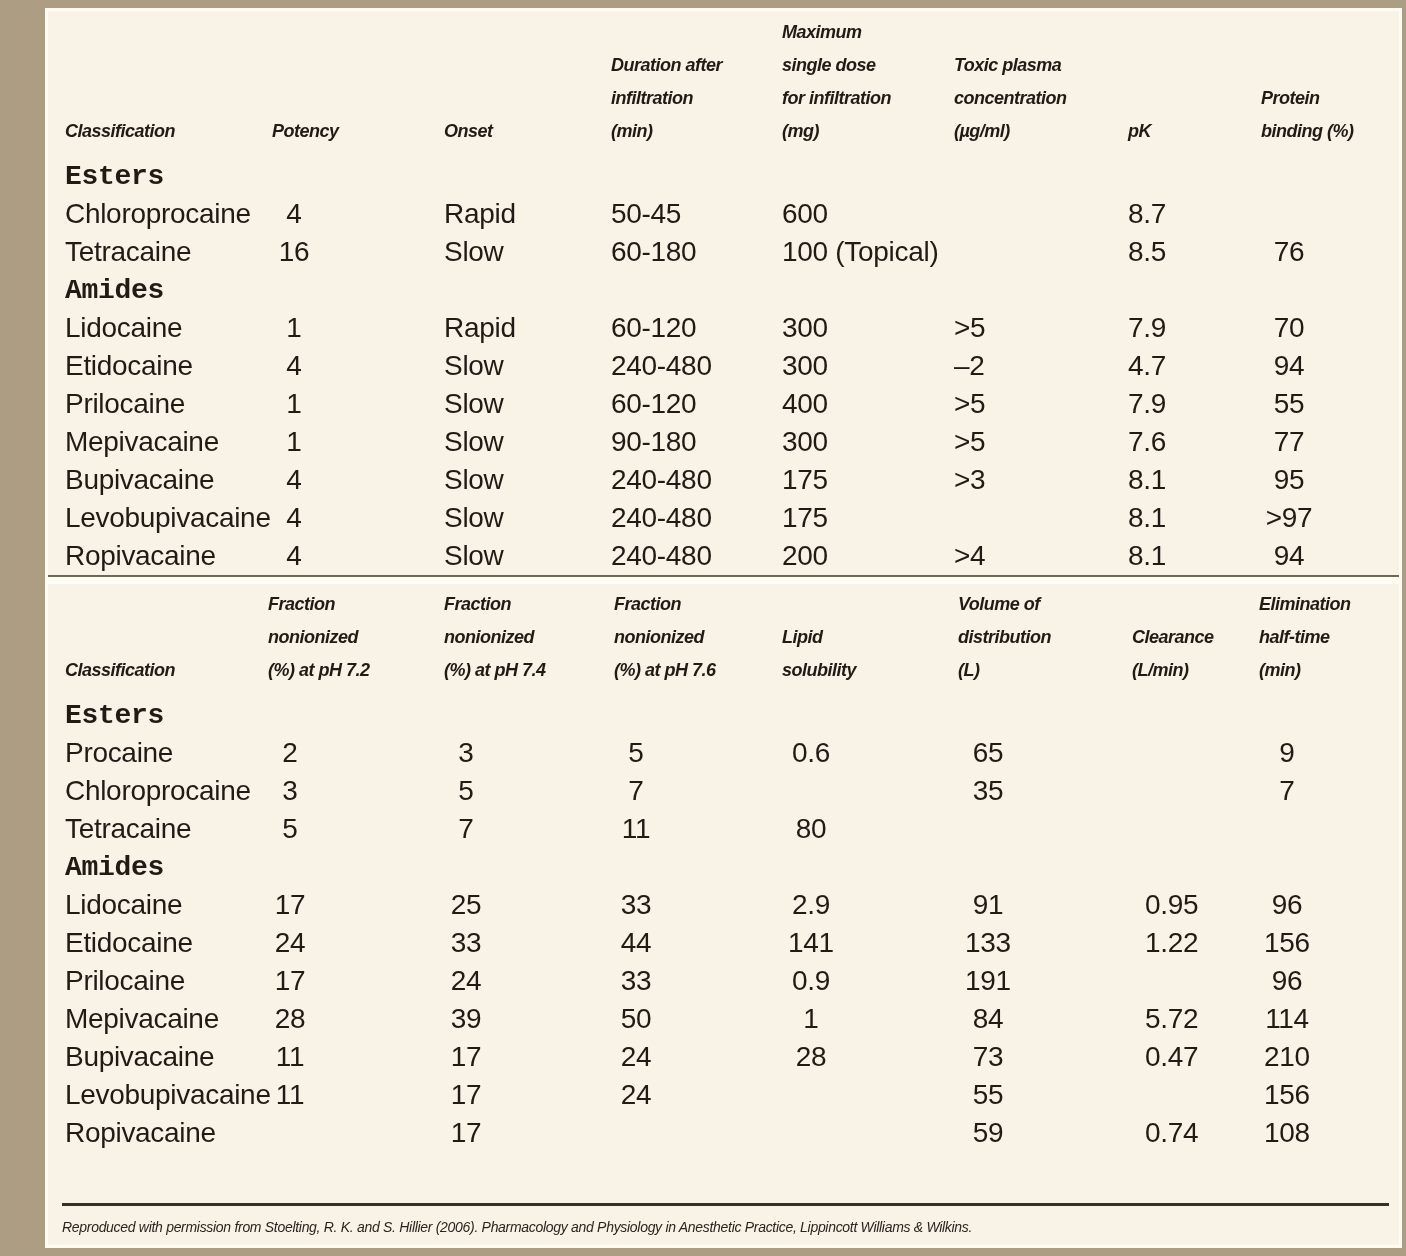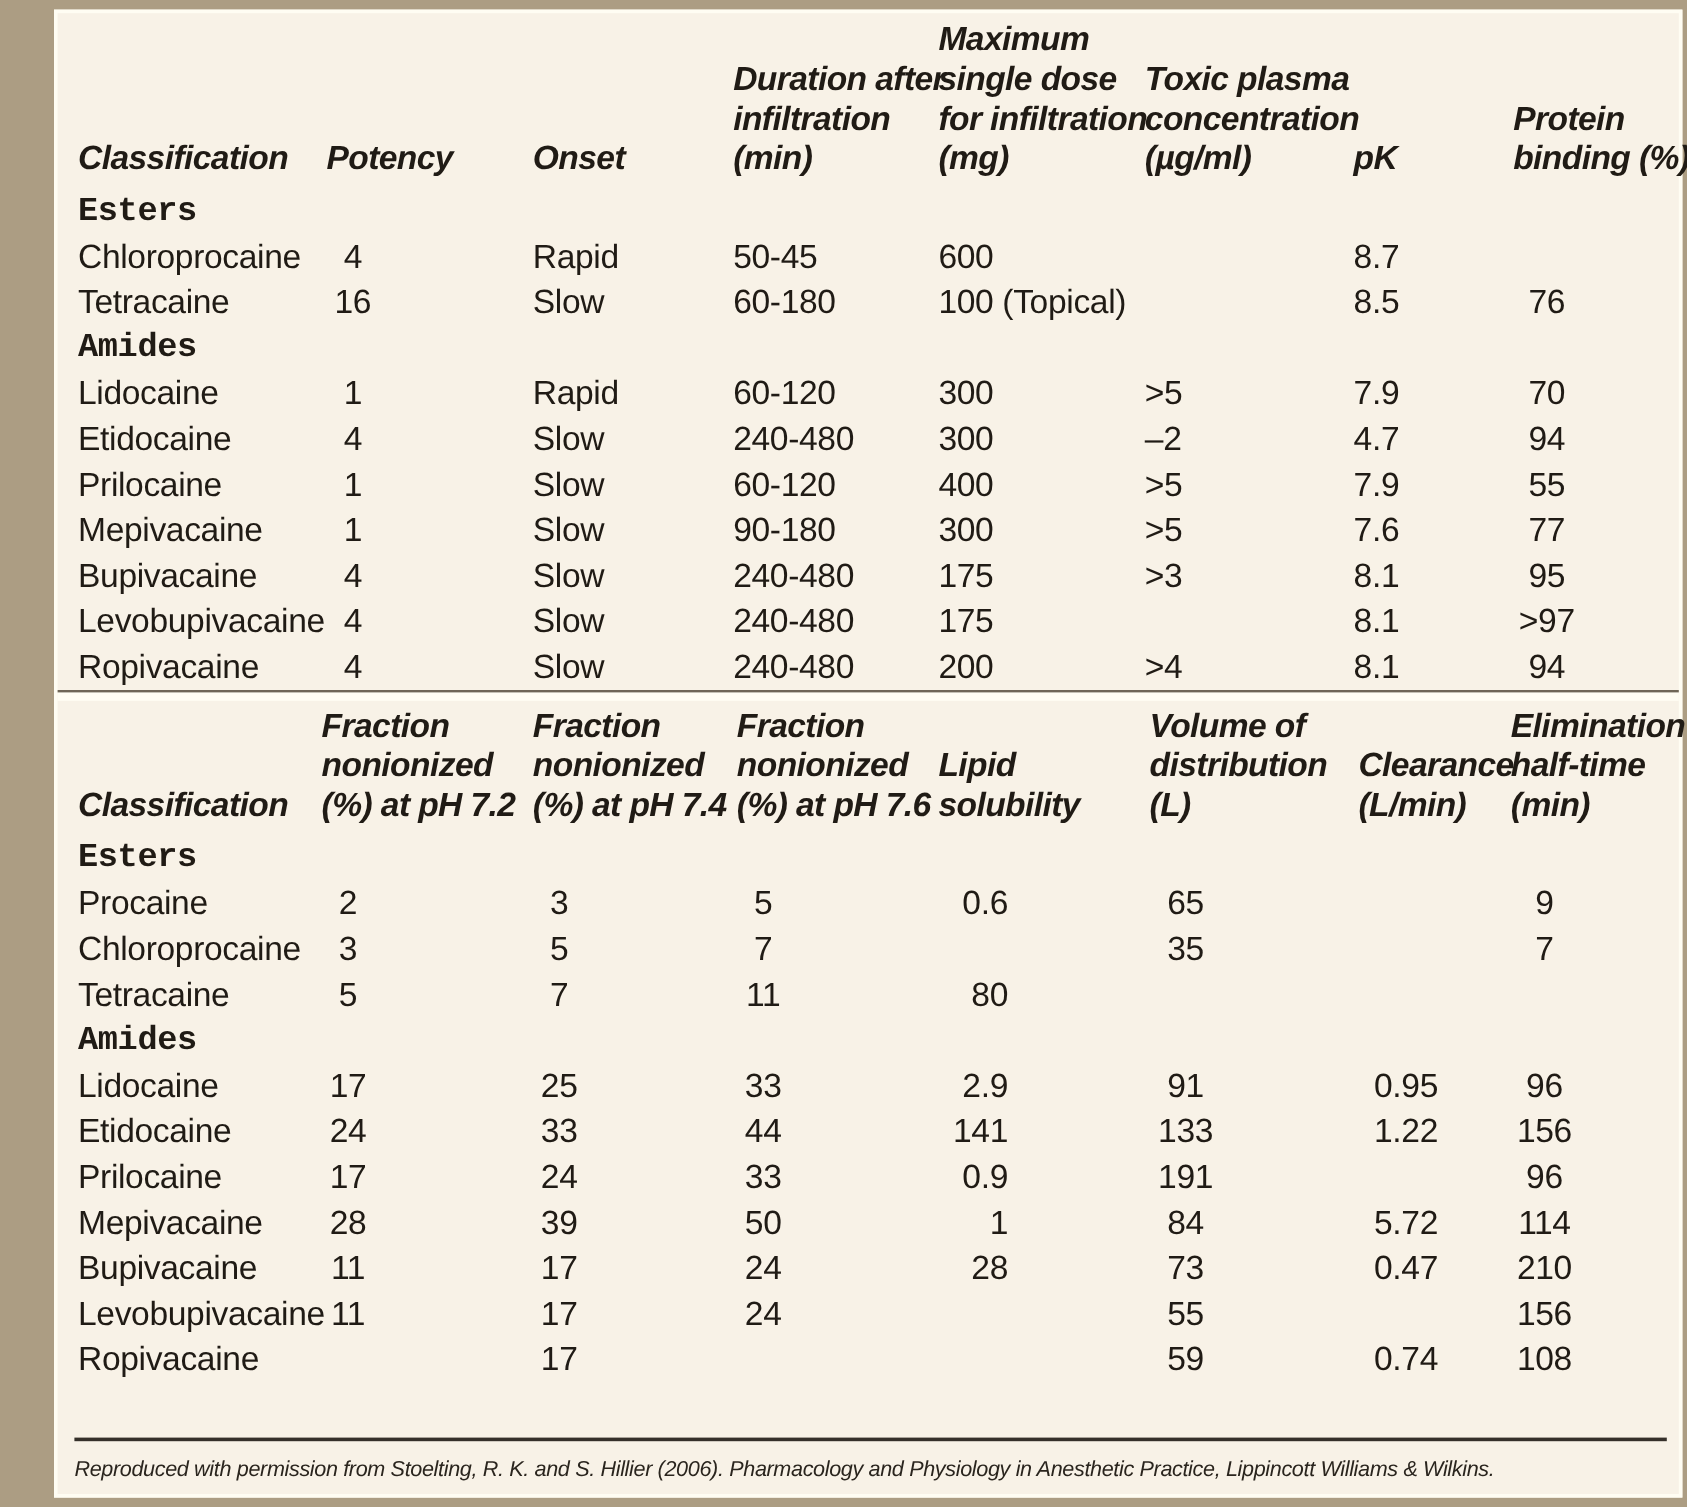--- a/index.html
+++ b/index.html
@@ -15,21 +15,21 @@
     position: absolute;
     left: 45px; top: 8px;
     width: 1357px; height: 1240px;
     background: #f8f2e7;
     border: 3px solid #fffdf3;
   }
   table.grid { border-collapse: collapse; table-layout: fixed; width: 1345px; }
   .grid th {
     font-style: italic;
     font-weight: bold;
-    font-size: 28px;
+    font-size: 18px;
     line-height: 33px;
     letter-spacing: -0.5px;
     text-align: left;
     vertical-align: bottom;
     white-space: pre;
     padding: 0 0 9px 0;
     overflow: visible;
   }
   .grid th:first-child, .grid td:first-child { padding-left: 17px; }
   .grid td {
@@ -38,32 +38,32 @@
     vertical-align: middle;
     white-space: nowrap;
   }
   .grid tbody tr { height: 38px; }
   #table1 thead tr { height: 146px; }
   #table2 thead tr { height: 112px; }
   .grouplbl { font-weight: bold; font-family: Liberation Mono, monospace; }
   .vb { display: inline-block; }
   .ctr { text-align: center; }
   .rt { text-align: right; }
-  .w44 { width: 44px; } .w56 { width: 56px; } .w58 { width: 58px; } .w60 { width: 60px; }
+  .w44 { width: 44px; } .w56 { width: 56px; } .w58 { width: 58px; text-align: center; } .w60 { width: 60px; }
   .pl13 { padding-left: 13px; }
   .divider {
     height: 9px;
     background: #fffdf3;
     border-top: 2px solid #6f6657;
   }
   .footer { position: absolute; left: 14px; right: 10px; bottom: 10px; }
   .rule { border-top: 3px solid #35302a; margin-bottom: 13px; }
   .note {
     font-style: italic;
-    font-size: 18px;
+    font-size: 14px;
     letter-spacing: -0.3px;
     white-space: nowrap;
     color: #2a251e;
   }
 </style>
 </head>
 <body>
 
 <div class="panel">
   <section id="table1">

